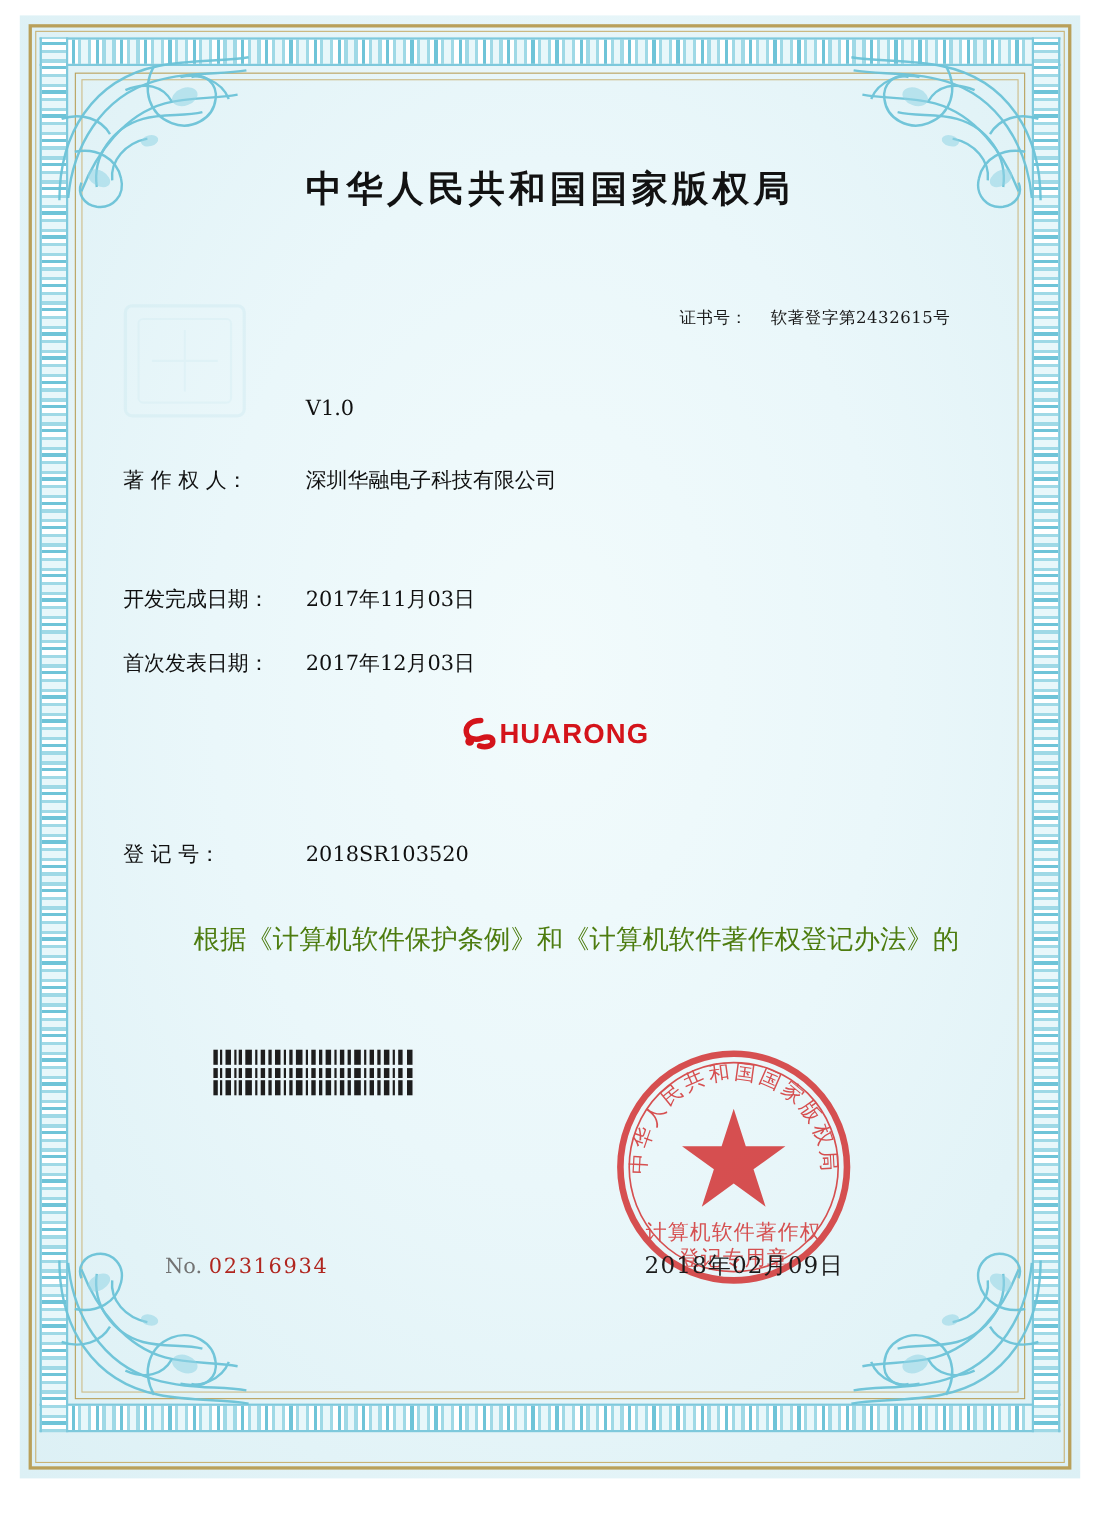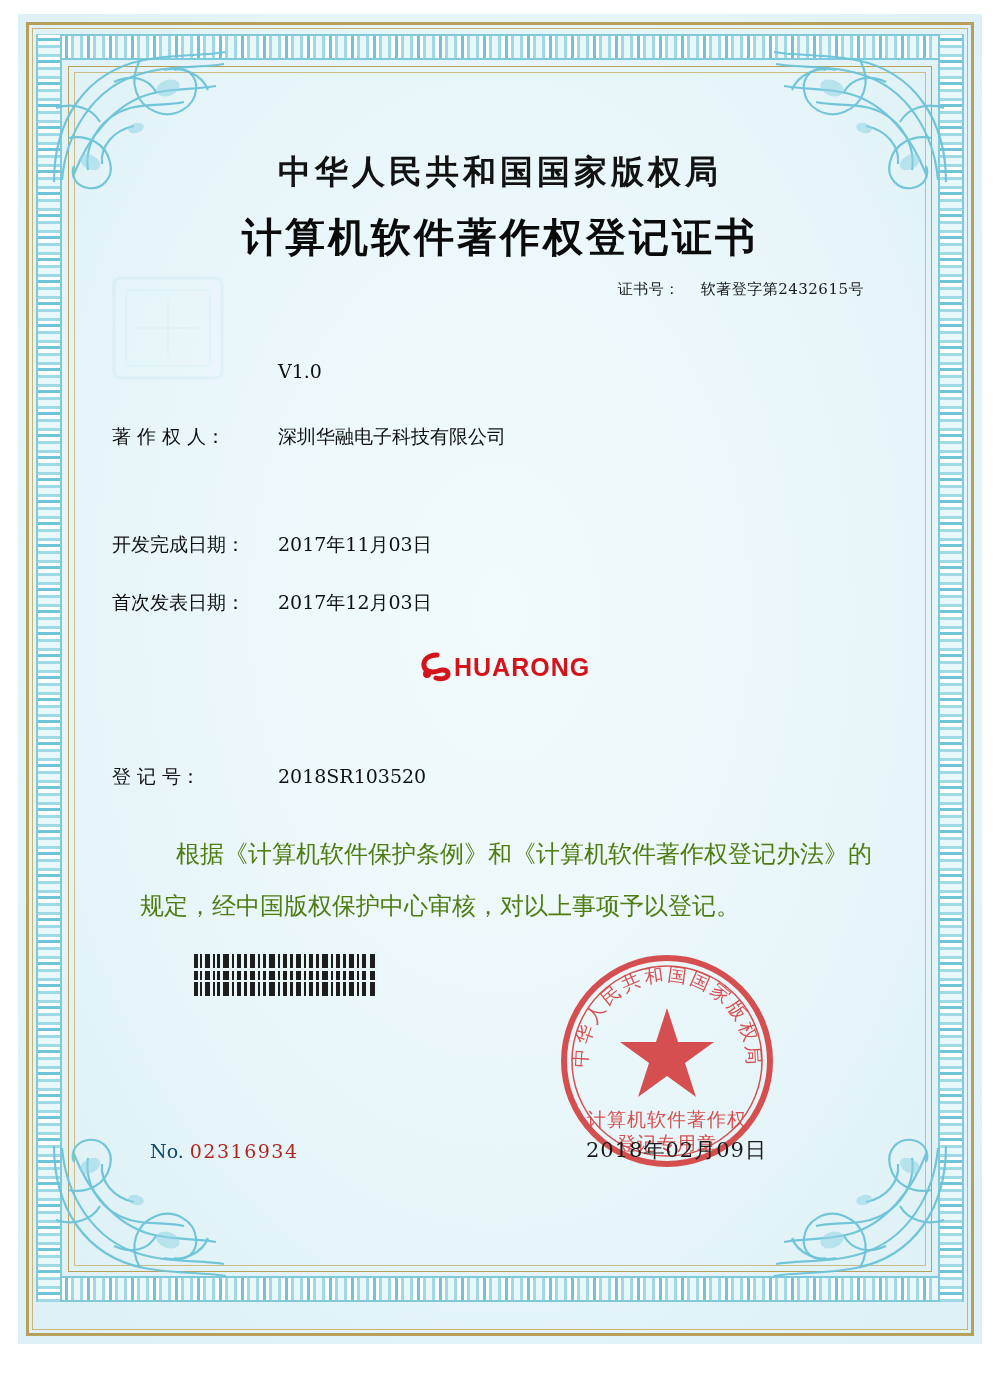--- a/index.html
+++ b/index.html
@@ -252,21 +252,21 @@
 
   
   .serial {
     position: absolute;
     left: 76px;
     top: 1068px;
     font-size: 19px;
     color: #1a1a1a;
     font-family: "DejaVu Serif", "Liberation Serif", serif;
   }
-  .serial .sn-label { color: #0c4a6e; margin-top: 31px; }
+  .serial .sn-label { color: #737373; margin-top: 31px; }
   .serial .sn-value { color: #b0261f; letter-spacing: 1.5px; margin-left: 6px; }
 </style>
 </head>
 <body>
 
 <div class="page">
 
   <div class="cert-bg"></div>
 
   <div class="frame frame-outer"></div>
@@ -357,21 +357,20 @@
 
   <svg class="watermark" viewBox="0 0 120 120">
     <rect x="6" y="10" width="108" height="100" rx="6" fill="none" stroke="#bfe4ec" stroke-width="3"></rect>
     <rect x="18" y="22" width="84" height="76" rx="4" fill="none" stroke="#cbe9f0" stroke-width="2"></rect>
     <path d="M30 60 h60 M60 32 v56" stroke="#cbe9f0" stroke-width="2"></path>
   </svg>
 
   <div class="content">
 
     <div class="title1">中华人民共和国国家版权局</div>
-    <div class="title2">计算机软件著作权登记证书</div>
 
     <div class="certno-row">
       <span class="label">证书号：</span><span class="value">软著登字第2432615号</span>
     </div>
 
     <div class="subline f-version">V1.0</div>
 
     <div class="field f-owner">
       <span class="lab">著 作 权 人：</span><span class="val">深圳华融电子科技有限公司</span>
     </div>
@@ -384,21 +383,20 @@
       <span class="lab">首次发表日期：</span><span class="val">2017年12月03日</span>
     </div>
 
 
 
     <div class="field f-regno">
       <span class="lab">登 记 号：</span><span class="val">2018SR103520</span>
     </div>
 
     <div class="para para1">根据《计算机软件保护条例》和《计算机软件著作权登记办法》的</div>
-    <div class="para para2">规定，经中国版权保护中心审核，对以上事项予以登记。</div>
 
     <div class="logo">
       <svg width="34" height="30" viewBox="0 0 34 30">
         <path d="M17 3 C8 3, 3 8, 4 14 C5 20, 13 21, 18 19 C23 17, 28 18, 28 22 C28 26, 22 28, 16 26" fill="none" stroke="#d4141b" stroke-width="5" stroke-linecap="round"></path>
         <circle cx="7" cy="22" r="4" fill="#d4141b"></circle>
       </svg>
       <span class="logo-text">HUARONG</span>
     </div>
 
     <svg class="barcode" viewBox="0 0 186 42" preserveAspectRatio="none">

